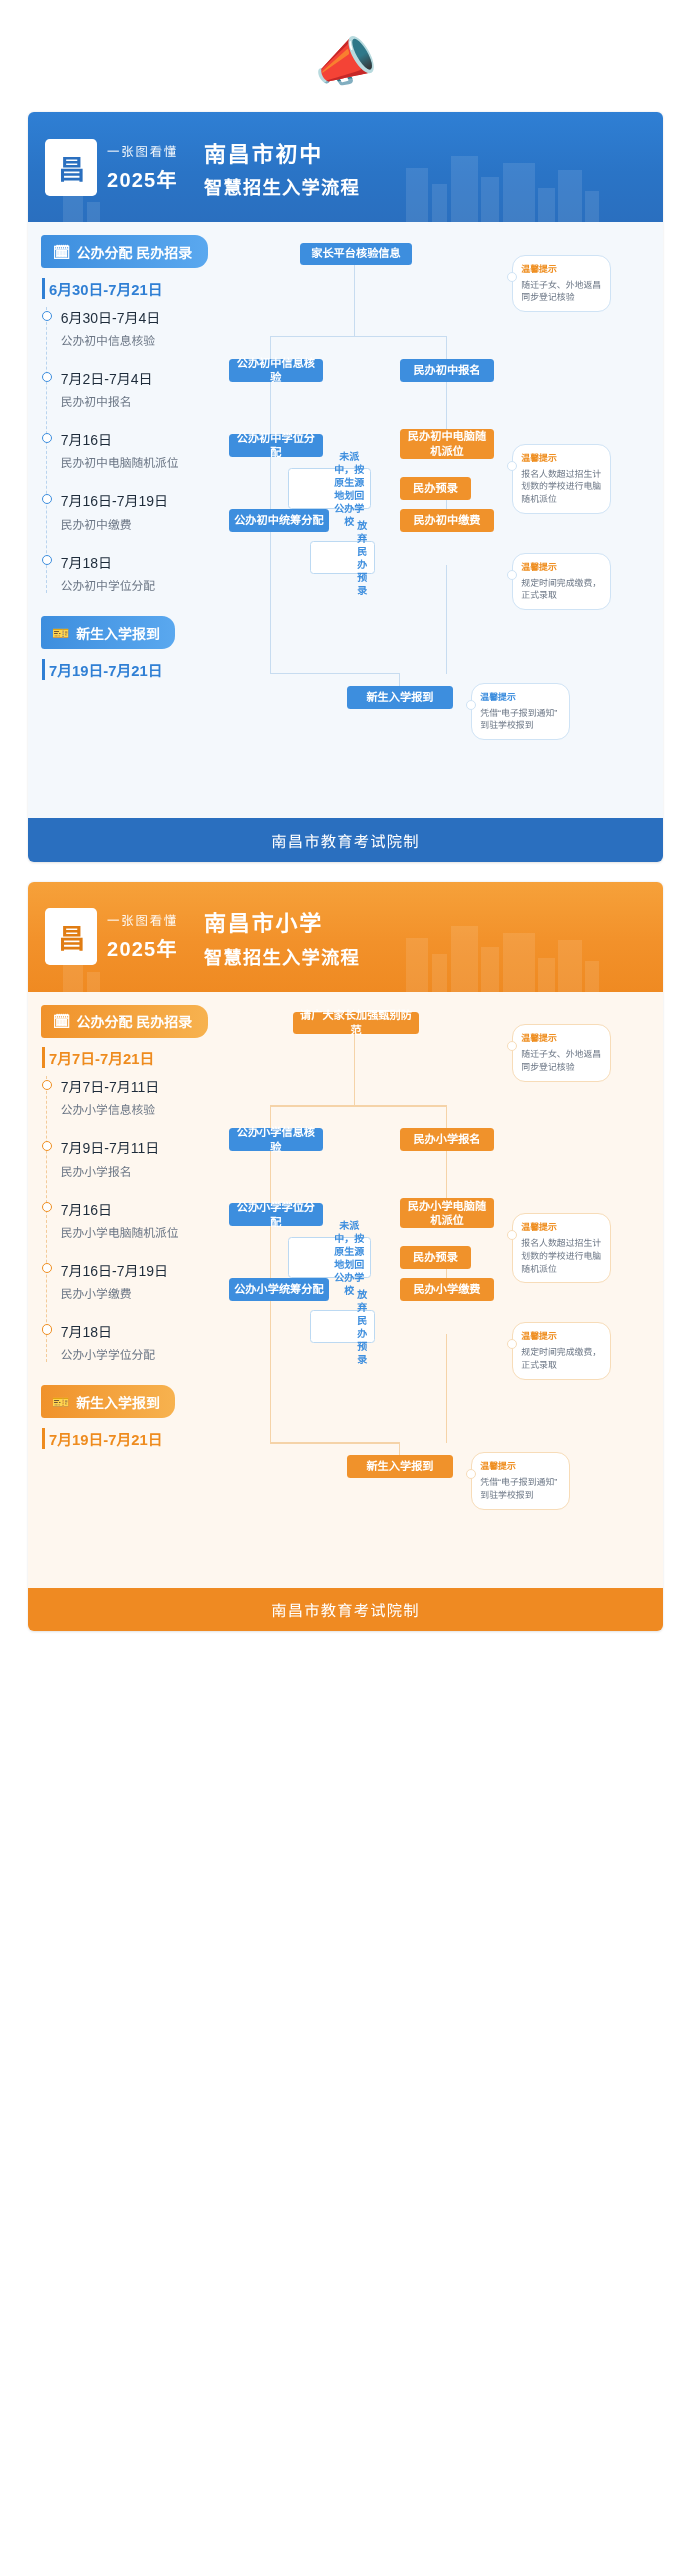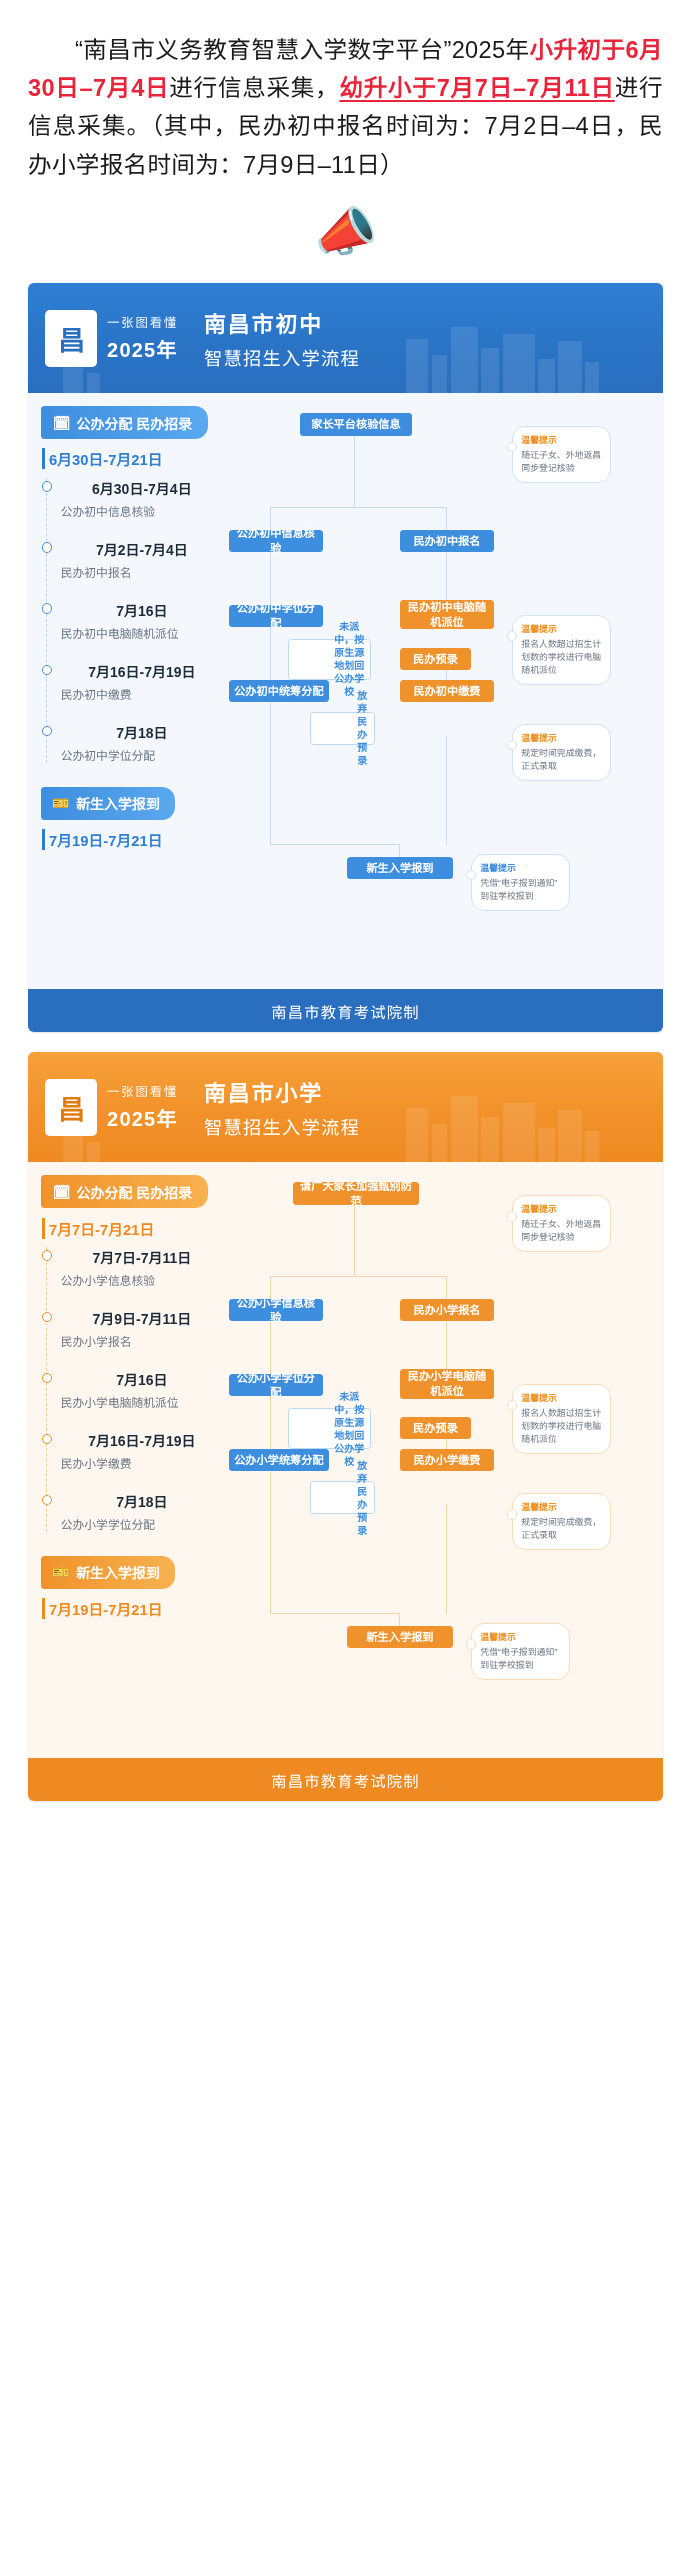--- a/index.html
+++ b/index.html
@@ -73,21 +73,21 @@
     font-size: 27px; font-weight: bold; letter-spacing: -2.4px;
     flex: 0 0 auto;
     border: 1.8px solid rgba(255,255,255,.85);
   }
   .card-head.orange .logo-badge { color:#e07c12; }
   .head-mid { margin-left: 10.6px; color:#fff; }
   .head-kicker { font-size: 12.4px; opacity:.95; letter-spacing: 1.8px; }
   .head-year { font-size: 20px; font-weight: bold; letter-spacing: 1.2px; margin-top: 3.5px; }
   .head-title { margin-left: 26px; color:#fff; }
   .head-title .t1 { font-size: 22px; font-weight: bold; letter-spacing: 1.8px; }
-  .head-title .t2 { font-size: 18.3px; font-weight: normal; letter-spacing: 1.2px; margin-top: 5.9px; }
+  .head-title .t2 { font-size: 18.3px; font-weight: bold; letter-spacing: 1.2px; margin-top: 5.9px; }
 
   
   .card-body {
     background: #f4f8fc;
     position: relative;
     padding: 15.3px 0 0 0;
     min-height: 596px;
   }
   .card-body.peach { background: #fef7ef; }
 
@@ -110,21 +110,21 @@
   .sec-range.orange { color:#ee8b1e; border-left-color:#ee8b1e; }
   .tl { margin: 8.3px 0 0 17.7px; border-left: 1.2px dashed #b9d4ee; padding-left: 14px; }
   .tl.orange { border-left-color:#f3cb9a; }
   .tl-item { position: relative; margin-bottom: 20px; }
   .tl-item::before {
     content:""; position:absolute; left:-19px; top:3.5px;
     width: 8.3px; height: 8.3px; border-radius: 50%;
     background:#fff; border: 1.8px solid #3d8ede;
   }
   .tl.orange .tl-item::before { border-color:#ef8f22; }
-  .tl-date { font-size: 14px; font-weight: bold; color:#1d2b3a;text-align:center; }
+  .tl-date { font-size: 14px; font-weight: normal; color:#1d2b3a; }
   .tl-desc { font-size: 11.8px; color:#6b7685; margin-top: 4.1px; }
 
   
   .flow { position: absolute; left: 195px; right: 0; top: 11.8px; bottom: 0; }
   .node {
     position: absolute;
     color:#fff; font-size: 11.2px; font-weight: bold;
     border-radius: 3.5px;
     display:flex; align-items:center; justify-content:center;
     text-align:center; line-height: 1.3;
@@ -164,23 +164,20 @@
   }
   .card-foot.orange { background:#ef8a22; }
 </style>
 </head>
 <body>
 
 <div id="page">
 
   <div class="article">
 
-    <p class="para indent">
-      <span>“南昌市义务教育智慧入学数字平台”2025年</span><span class="hl-red">小升初于6月30日–7月4日</span><span>进行信息采集，</span><span class="hl-red-u">幼升小于7月7日–7月11日</span><span>进行信息采集。（其中，民办初中报名时间为：7月2日–4日，民办小学报名时间为：7月9日–11日）</span>
-    </p>
 
 
     <div class="emoji-row">
       <span class="megaphone">📣</span>
     </div>
 
   </div>
 
   <div class="info-card">
 

